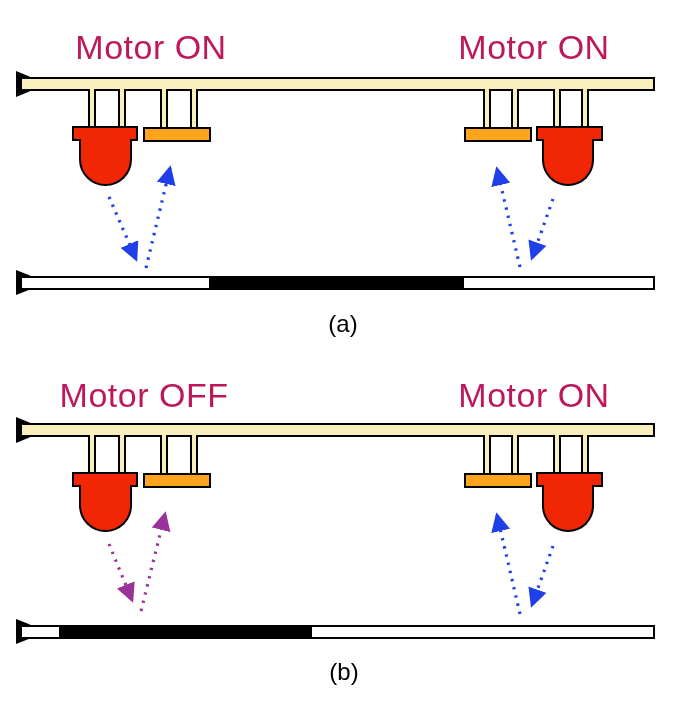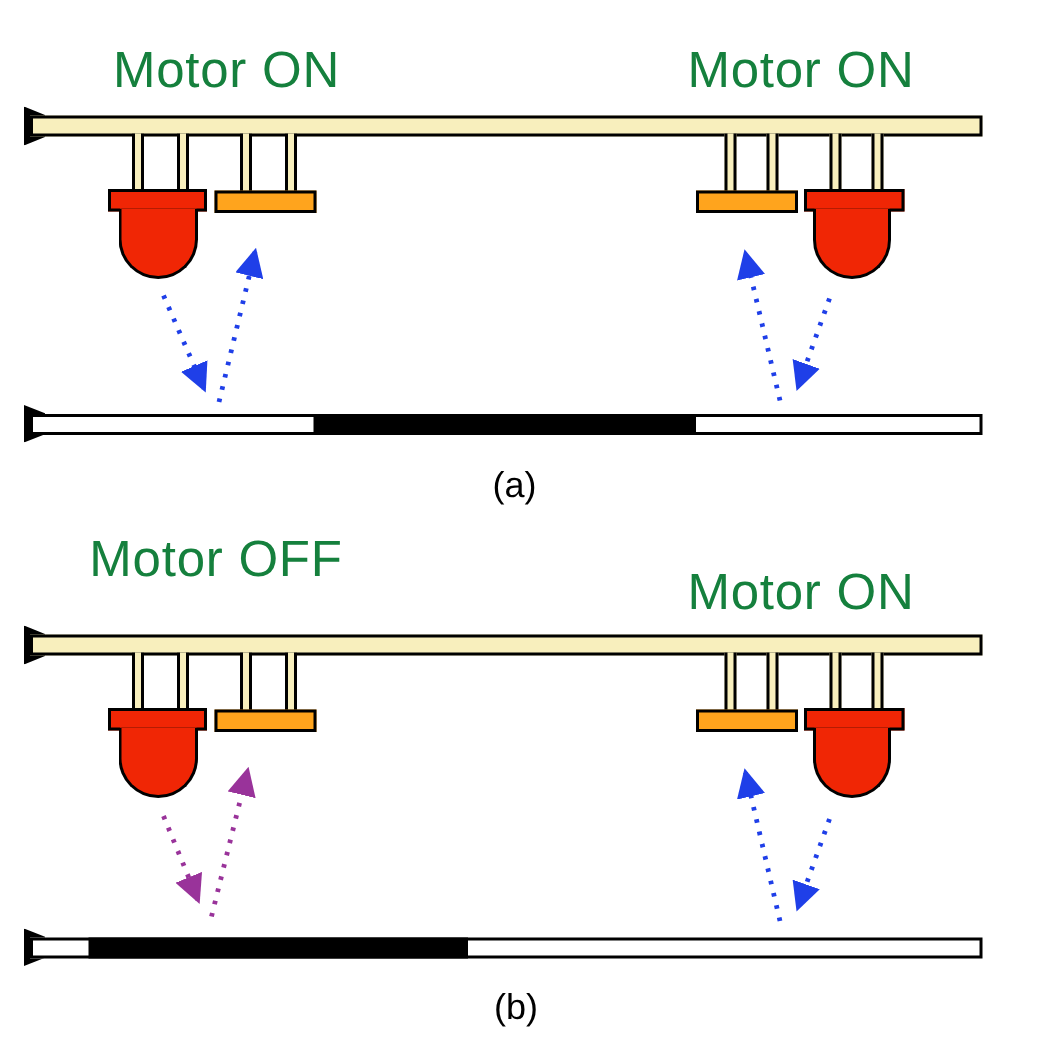--- a/index.html
+++ b/index.html
@@ -2,21 +2,21 @@
 <html><head>
 <meta charset="utf-8">
 <style>
   html,body{margin:0;padding:0;background:#fff;}
   .stage{
     position:relative;width:700px;height:704px;background:#fff;
     font-family:"Liberation Sans",sans-serif;overflow:hidden;
   }
   .label{
     position:absolute;transform:translateX(-50%);
-    font-size:34px;letter-spacing:.5px;color:#15803d;line-height:1;white-space:nowrap;
+    font-size:34px;letter-spacing:.5px;color:#be185d;line-height:1;white-space:nowrap;
   }
   .caption{
     position:absolute;transform:translateX(-50%);
     font-size:24px;color:#000;line-height:1;
   }
   .board{
     position:absolute;left:20px;width:635px;height:14px;
     background:#F8EFBD;border:2px solid #000;box-sizing:border-box;
   }
   .cap{
@@ -85,21 +85,21 @@
     </div>
 
     <div class="cap" style="top:270px;height:25px"></div>
     <div class="track" style="top:276px"></div>
     <div class="tseg" style="left:209px;top:276px;width:255px"></div>
 
     <div class="caption" style="left:343px;top:312px">(a)</div>
   </div>
 
   <div>
-    <div class="label" style="left:144px;top:356px">Motor OFF</div>
+    <div class="label" style="left:144px;top:378px">Motor OFF</div>
     <div class="label" style="left:534px;top:378px">Motor ON</div>
 
     <div class="cap" style="top:417px;height:26px"></div>
     <div class="board" style="top:423px"></div>
 
     <div>
       <div class="pin" style="left:88px;top:435px"></div>
       <div class="pin" style="left:118px;top:435px"></div>
       <div class="pin" style="left:160px;top:435px"></div>
       <div class="pin" style="left:190px;top:435px"></div>

